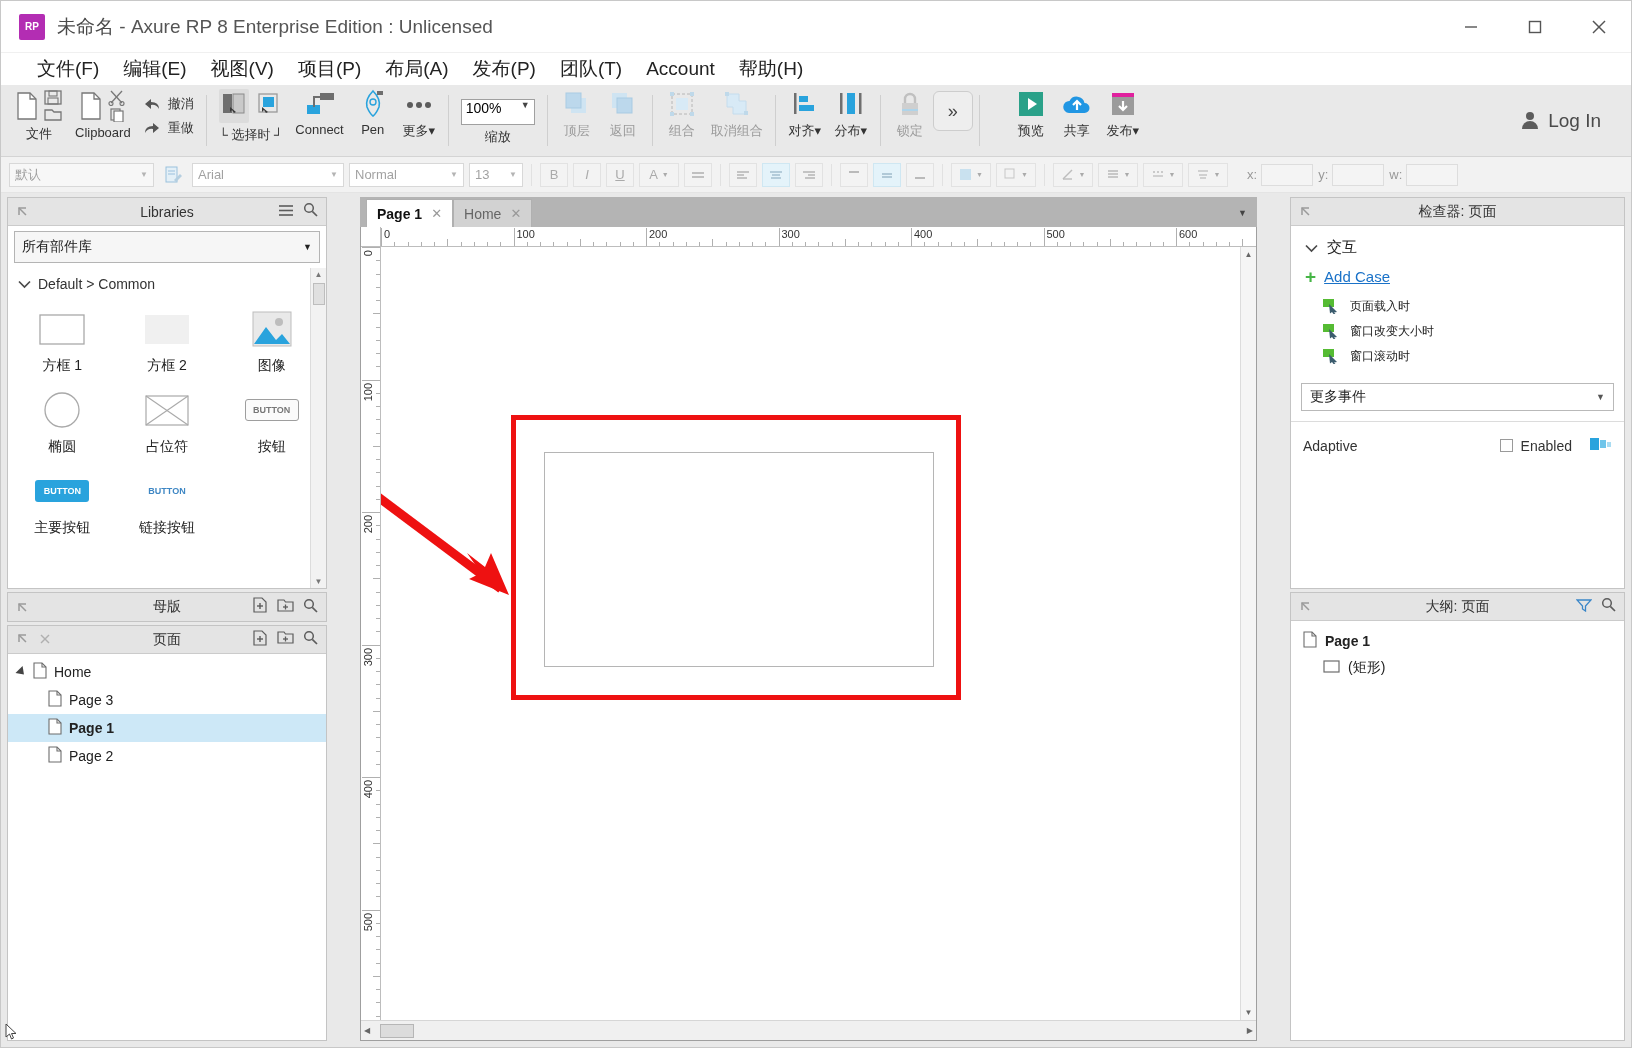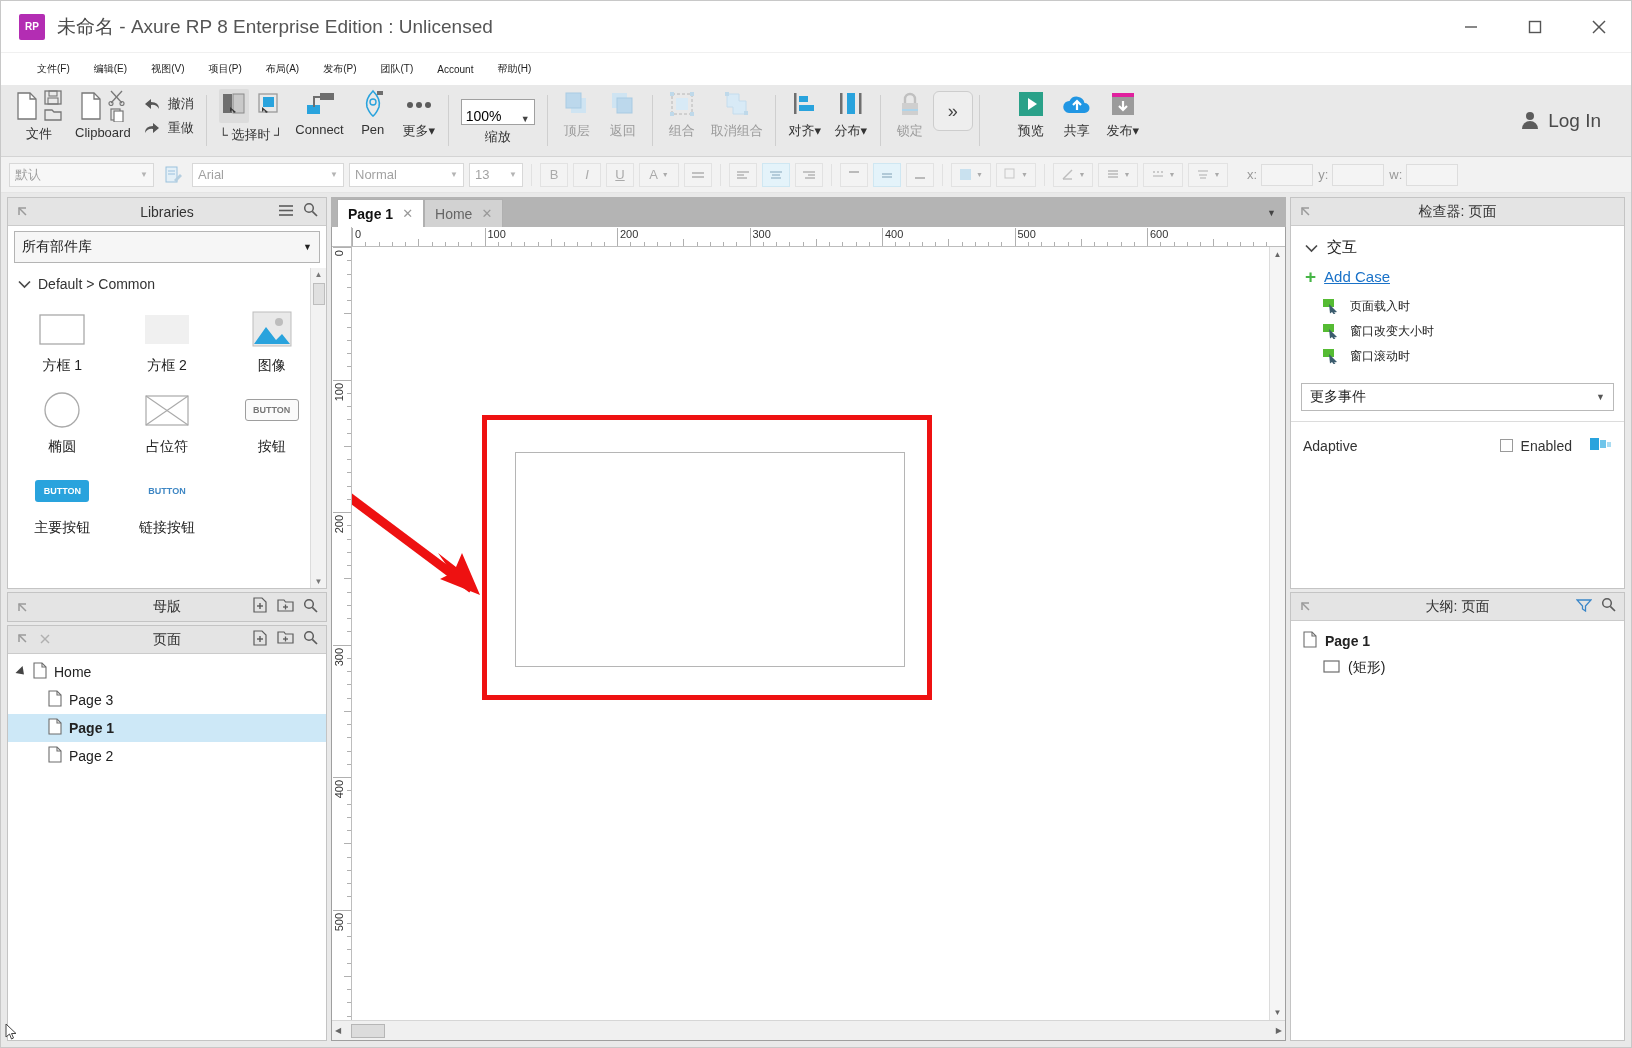--- a/index.html
+++ b/index.html
@@ -32,21 +32,21 @@
     color: #555;
   }
   .win-btn svg { display:block; }
 
   
   .menubar {
     height: 32px; background: #ffffff; display: flex; align-items: center;
     padding-left: 26px; flex: none; gap: 4px;
   }
   .menu-item {
-    font-size: 10px; color: #222; padding: 4px 10px; cursor: default; white-space: nowrap;
+    font-size: 19px; color: #222; padding: 4px 10px; cursor: default; white-space: nowrap;
   }
 
   
   .toolbar {
     height: 72px; background: #e9e9e9; display: flex; align-items: stretch;
     flex: none; border-bottom: 1px solid #d4d4d4; padding: 0 8px;
   }
   .tb-group { display: flex; align-items: flex-start; padding: 4px 6px 0 6px; }
   .tb-sep { width: 1px; background: #cfcfcf; margin: 10px 6px; }
   .tb-cell {
@@ -56,21 +56,21 @@
   .tb-cell .lbl { font-size: 13px; color: #333; margin-top: 3px; white-space: nowrap; }
   .tb-cell.dim .lbl { color: #9a9a9a; }
   .tb-row2 { display: flex; gap: 4px; align-items: center; }
   .tb-pair { display: flex; flex-direction: column; gap: 1px; }
   .stack-lbl { font-size: 13px; color: #333; }
   .select-mode {
     background: #dcdcdc; padding: 2px; border-radius: 2px;
   }
   .zoomsel {
     width: 74px; height: 26px; background: #fff; border: 1px solid #a0a0a0;
-    display: flex; align-items: flex-end; padding: 0 4px; font-size: 14px; color: #000;
+    display: flex; align-items: flex-start; padding: 0 4px; font-size: 14px; color: #000;
   }
   .zoomsel .caret { margin-left: auto; font-size: 9px; color: #444; }
   .chev-btn {
     width: 40px; height: 40px; border: 1px solid #cdcdcd; border-radius: 6px;
     display: flex; align-items: center; justify-content: center; color: #444;
     font-size: 18px; margin-top: 6px; background: #eee;
   }
   .login {
     margin-left: auto; display: flex; gap: 8px;
     padding-right: 22px; align-self: center; color: #4a4a4a; font-size: 19px;
@@ -92,21 +92,21 @@
     display: flex; align-items: center; justify-content: center;
     font-size: 13px; color: #666;
   }
   .fb-btn.wide { width: 40px; }
   .fb-btn.on { background: #cfeaf7; border-color: #a8d4e8; }
   .fb-sep { width: 1px; height: 22px; background: #c9c9c9; margin: 0 3px; }
   .fb-coord { display: flex; align-items: center; gap: 4px; font-size: 13px; color: #444; }
   .fb-inp { width: 52px; height: 22px; border: 1px solid #c3c3c3; background: #ececec; }
 
   
-  .body { flex: 1; display: flex; min-height: 0; background: #e9e9e9; }
+  .body { flex: 1; display: flex; min-height: 0; background: #e9e9e9; gap: 29px; }
 
   .col-left { width: 330px; display: flex; flex-direction: column; flex: none;
               background: #e9e9e9; padding: 4px 4px 6px 6px; gap: 3px; }
   .col-center { flex: 1; display: flex; flex-direction: column; min-width: 0;
                 background: #e9e9e9; padding: 4px 0 6px 0; }
   .col-right { width: 345px; display: flex; flex-direction: column; flex: none;
                background: #e9e9e9; padding: 4px 6px 6px 4px; gap: 3px; }
 
   .panel { background: #fff; border: 1px solid #c4c4c4; display: flex; flex-direction: column;
            min-height: 0; }

